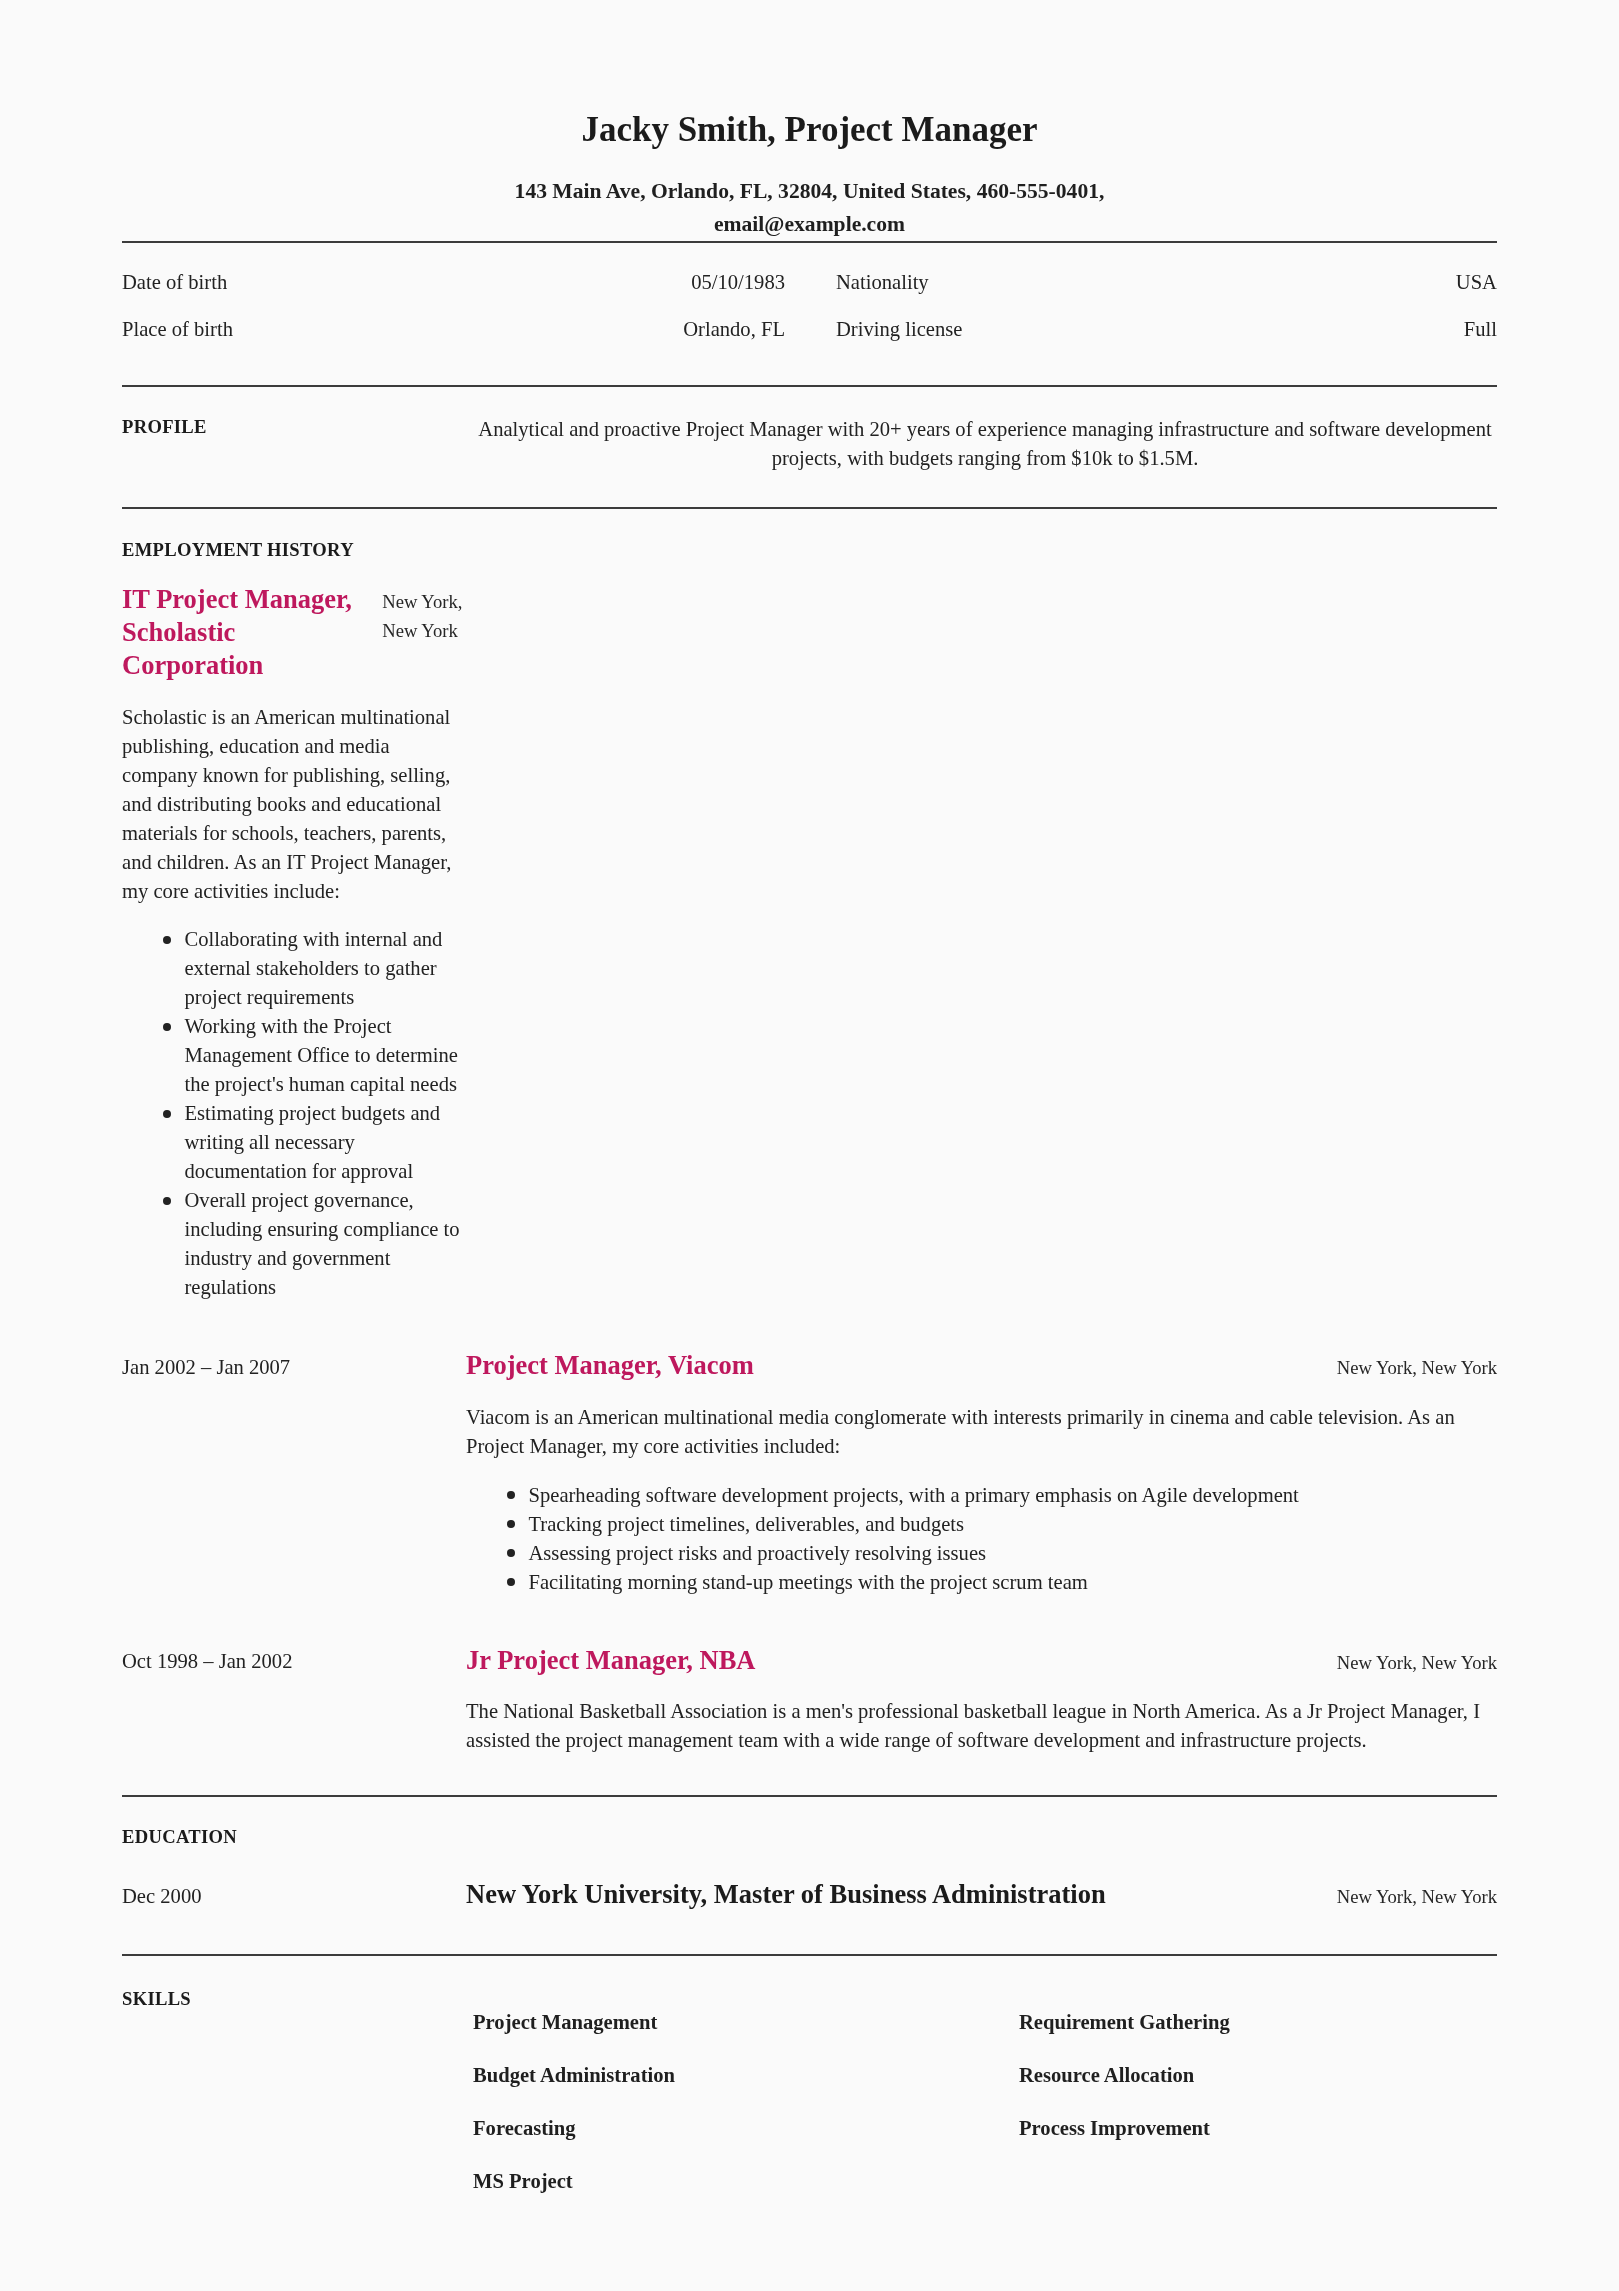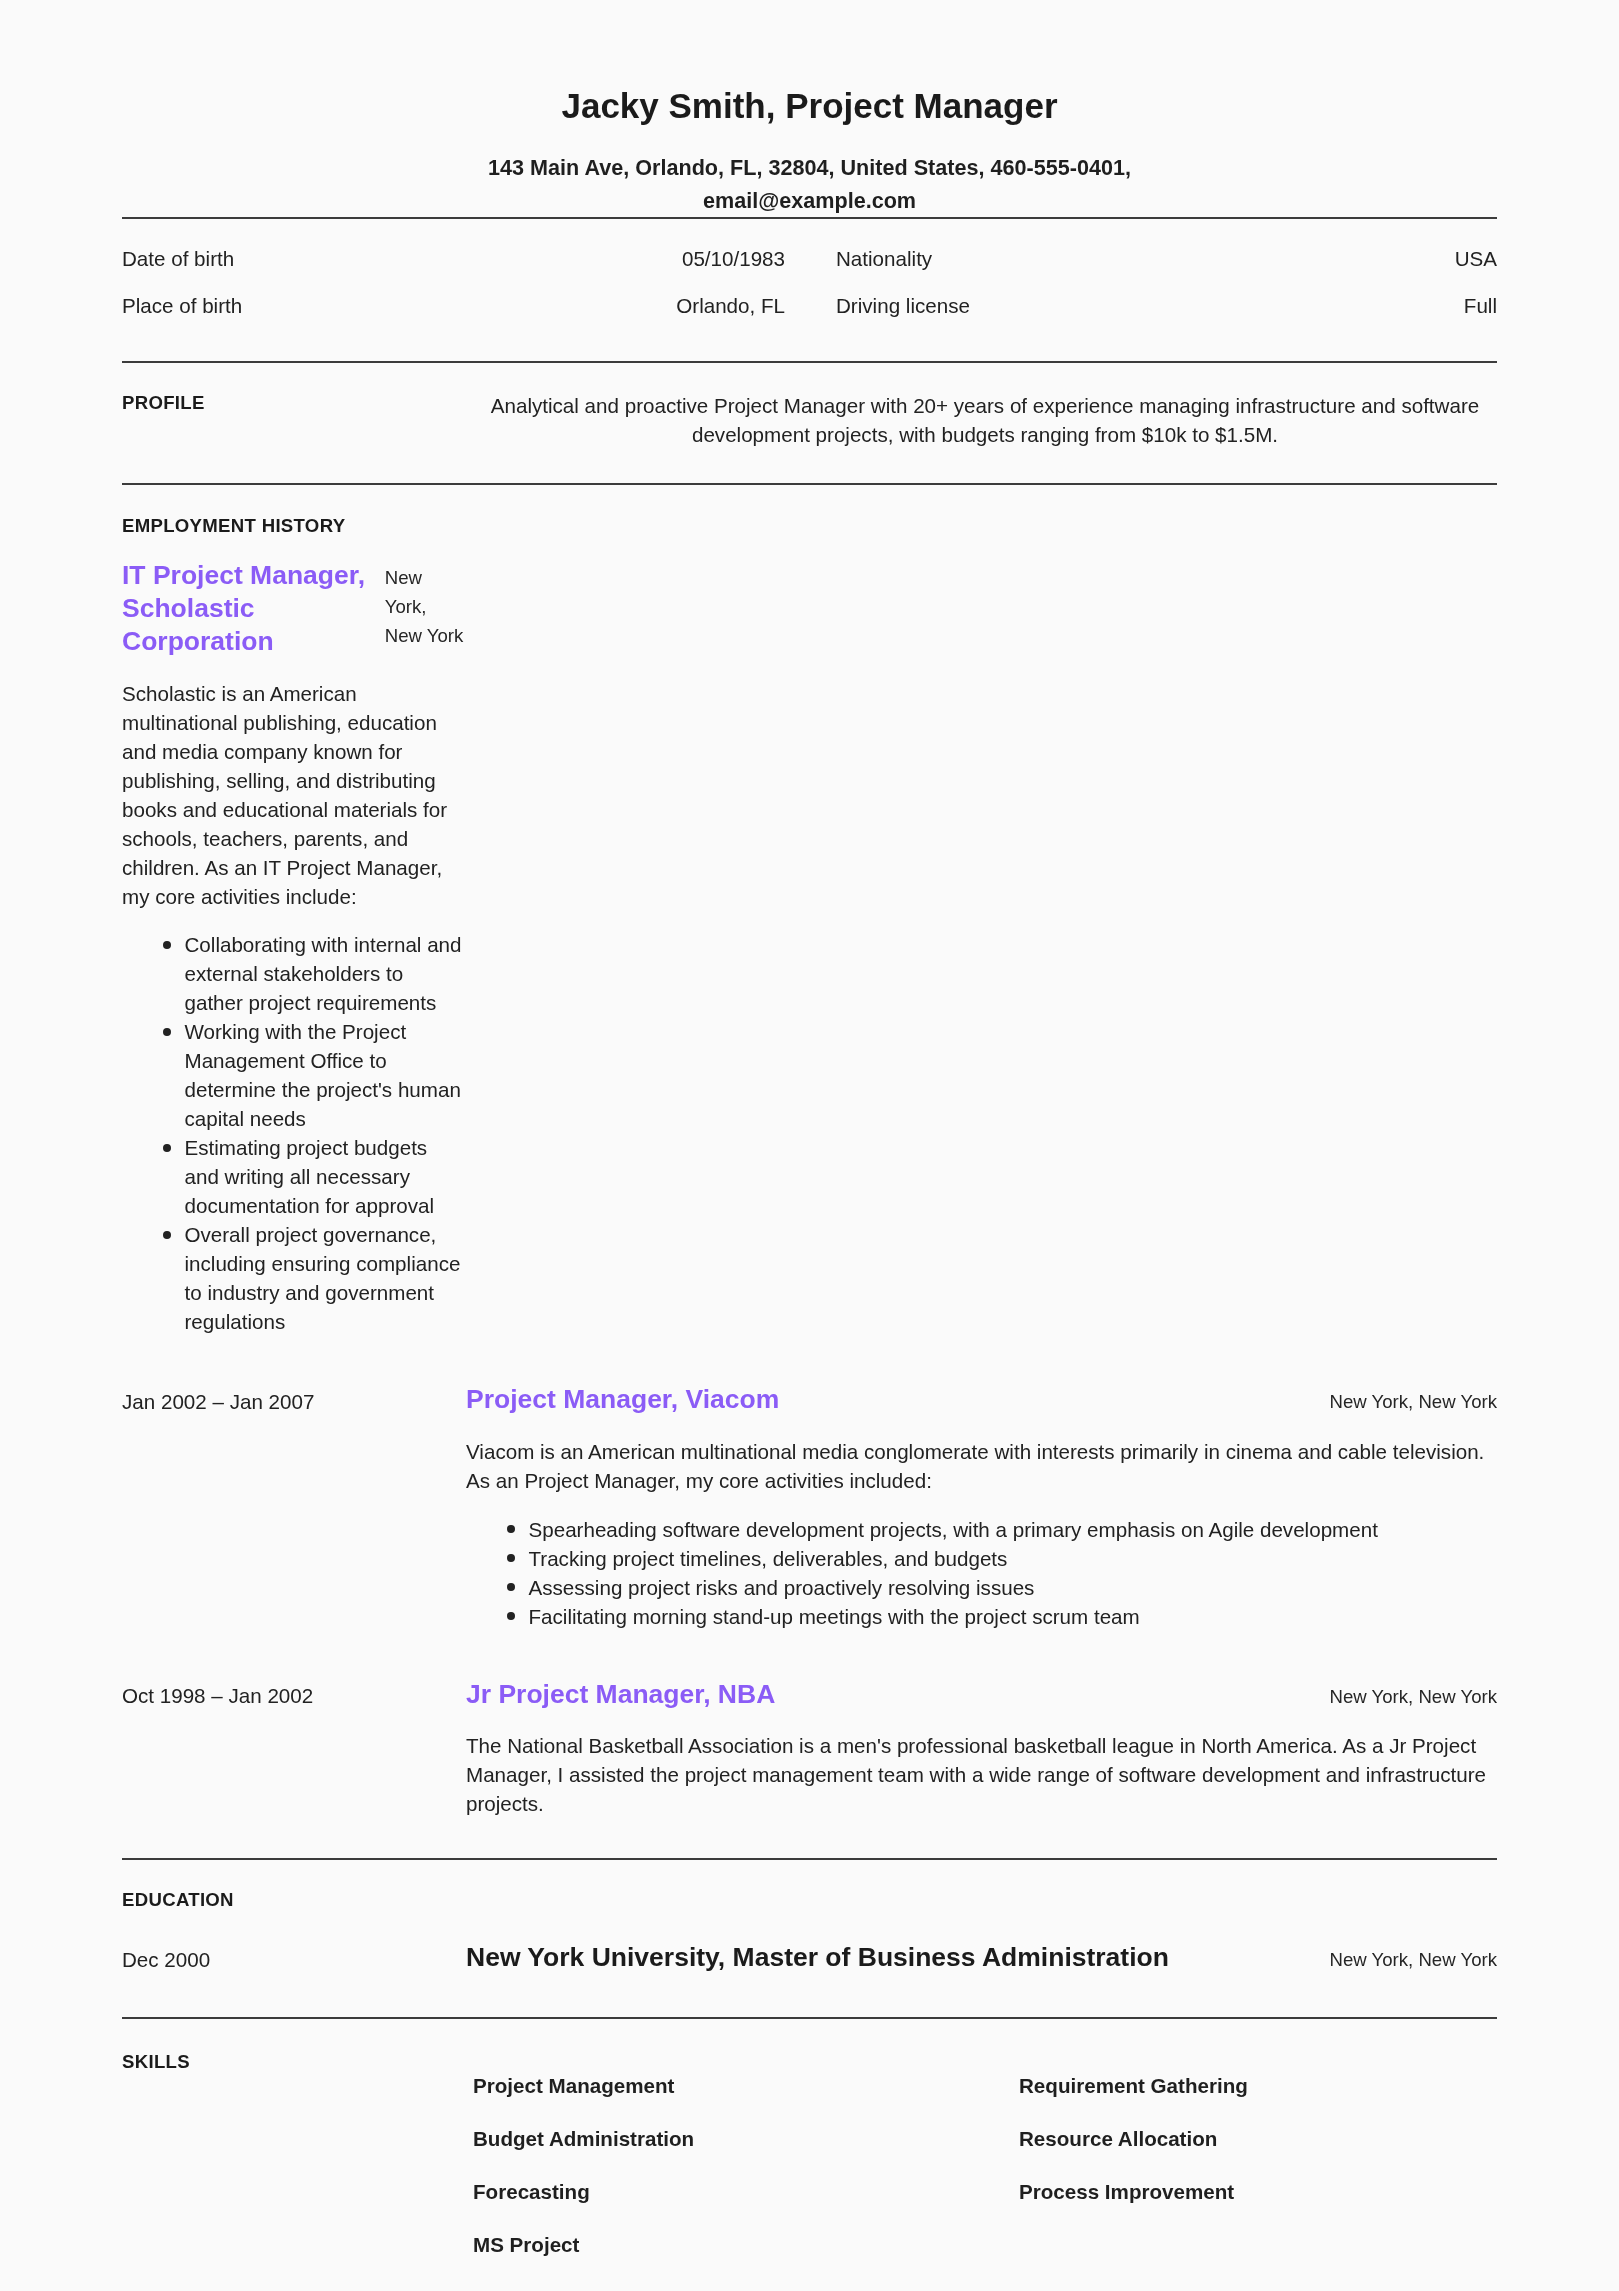--- a/index.html
+++ b/index.html
@@ -1,24 +1,24 @@
 <!DOCTYPE html>
 <html><head>
 <meta charset="utf-8">
 <style>
   html, body { margin: 0; padding: 0; background: #fafafa; }
   .page {
     position: relative;
     width: 1619px;
     height: 2292px;
     box-sizing: border-box;
-    padding: 84px 122px 59px 122px;
+    padding: 108px 122px 59px 122px;
     background: #fafafa;
     color: #222;
-    font-family: Liberation Sans, sans-serif;
+    font-family: Liberation Serif, serif;
     font-size: 20.6px;
     line-height: 29px;
   }
   .name {
     margin: 0 0 23.5px 0;
     text-align: center;
     font-size: 35px;
     line-height: 43px;
     font-weight: bold;
     color: #1b1b1b;
@@ -74,21 +74,21 @@
   .job-dates { padding-top: 3.9px; }
   .job-header {
     display: flex;
     justify-content: space-between;
     align-items: baseline;
   }
   .job-title {
     font-size: 26.5px;
     line-height: 33px;
     font-weight: bold;
-    color: #8b5cf6;
+    color: #be185d;
   }
   .job-loc { font-size: 18.6px; color: #262626; }
   .job-desc { margin: 20.6px 0 0 0; max-width: 1032px; }
   ul.blist { list-style: none; margin: 19.6px 0 0 0; padding: 0; }
   ul.blist li { display: flex; }
   .dot {
     flex: 0 0 7.8px;
     width: 7.8px; height: 7.8px;
     border-radius: 50%;
     background: #222;

